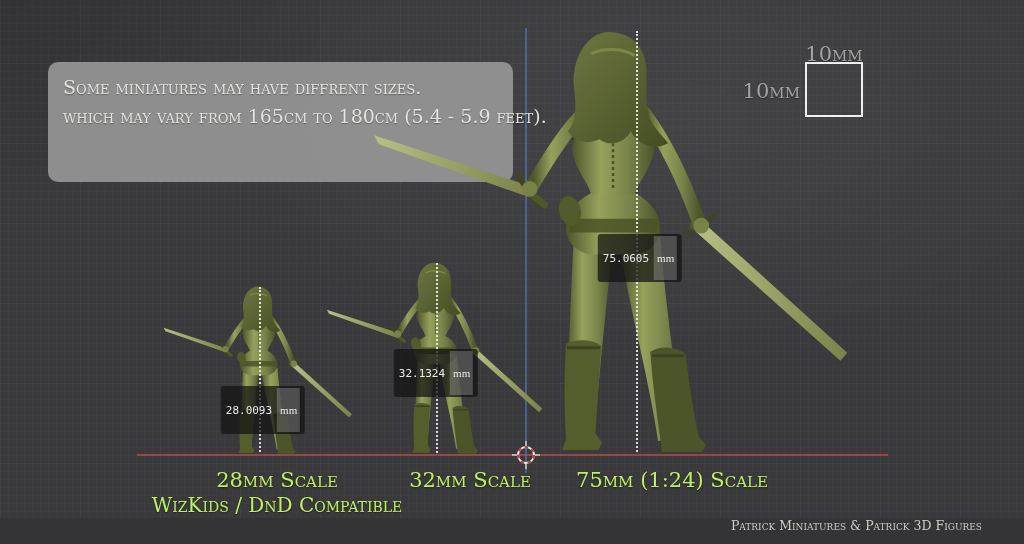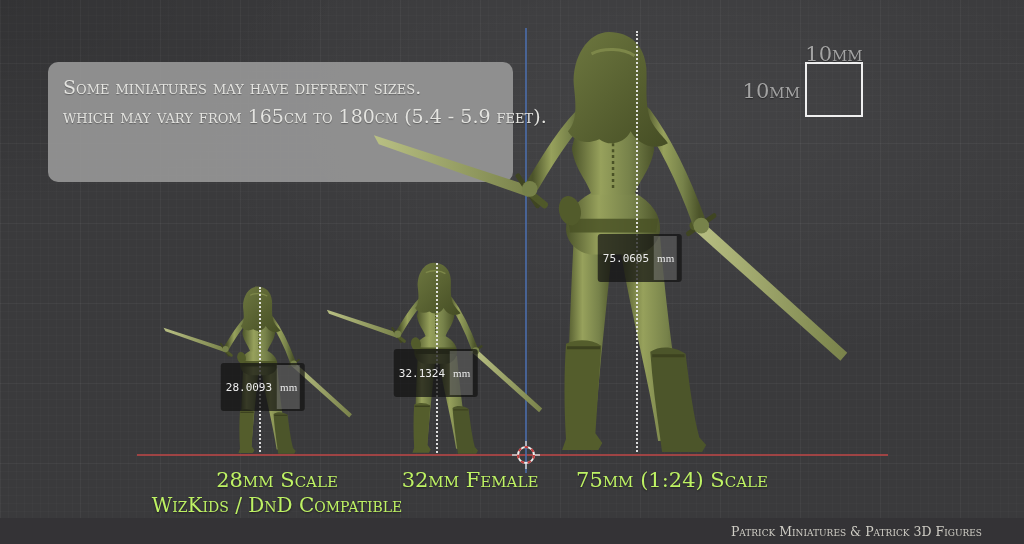--- a/index.html
+++ b/index.html
@@ -70,21 +70,21 @@
     color:#bef264;font-variant:small-caps;font-size:21px;line-height:24px;
     white-space:nowrap;text-shadow:0 1px 2px rgba(0,0,0,.5);text-align:center;
   }
 
   
   .cursor3d{left:512px;top:441px;z-index:6}
 
   
   .footer{
     left:0;bottom:0;width:1024px;height:26px;background:#343336;z-index:7;
-    display:flex;align-items:center;justify-content:flex-end;padding-right:42px;
+    display:flex;justify-content:flex-end;padding-right:42px;
     color:#cfcdc5;font-variant:small-caps;font-size:12.5px;
   }
 </style>
 </head>
 <body>
 
 <svg width="0" height="0" style="position:absolute" aria-hidden="true">
   <defs>
     <linearGradient id="bodyGrad" x1="0" y1="0" x2="1" y2="0">
       <stop offset="0" stop-color="var(--figure-dark)"></stop>
@@ -158,21 +158,21 @@
     <use href="#warrior"></use>
   </svg>
 <svg class="fig" style="left:370px;top:28px;width:490px;height:427px" viewBox="0 0 500 430" preserveAspectRatio="none">
     <use href="#warrior"></use>
   </svg>
 
 <div class="abs measure-line" style="left:259px;top:287px;height:165px"></div>
 <div class="abs measure-line" style="left:436px;top:263px;height:190px"></div>
 <div class="abs measure-line" style="left:636px;top:31px;height:421px"></div>
 
-<div class="abs measure-label" style="left:263px;top:377px">
+<div class="abs measure-label" style="left:263px;top:400px">
   <span>28.0093</span>
   <span class="unit">mm</span>
 </div>
 <div class="abs measure-label" style="left:436px;top:363px">
   <span>32.1324</span>
   <span class="unit">mm</span>
 </div>
 <div class="abs measure-label" style="left:640px;top:248px">
   <span>75.0605</span>
   <span class="unit">mm</span>
@@ -182,18 +182,18 @@
   <line x1="14" y1="0" x2="14" y2="5" stroke="#c8c8c8" stroke-width="1.6"></line>
   <line x1="14" y1="23" x2="14" y2="28" stroke="#c8c8c8" stroke-width="1.6"></line>
   <line x1="0" y1="14" x2="5" y2="14" stroke="#c8c8c8" stroke-width="1.6"></line>
   <line x1="23" y1="14" x2="28" y2="14" stroke="#c8c8c8" stroke-width="1.6"></line>
   <circle cx="14" cy="14" r="8" fill="none" stroke="#ededed" stroke-width="2"></circle>
   <circle cx="14" cy="14" r="8" fill="none" stroke="#c23b3b" stroke-width="2" stroke-dasharray="3.6 3.6"></circle>
 </svg>
 
 <div class="abs scale-label" style="left:277px;top:468px">28mm Scale</div>
 <div class="abs scale-label" style="left:277px;top:493px;font-size:20px">WizKids / DnD Compatible</div>
-<div class="abs scale-label" style="left:470px;top:468px">32mm Female</div>
+<div class="abs scale-label" style="left:470px;top:468px">32mm Scale</div>
 <div class="abs scale-label" style="left:672px;top:468px">75mm (1:24) Scale</div>
 
 <div class="abs footer">
   <span>Patrick Miniatures &amp; Patrick 3D Figures</span>
 </div>
 
 </body></html>

